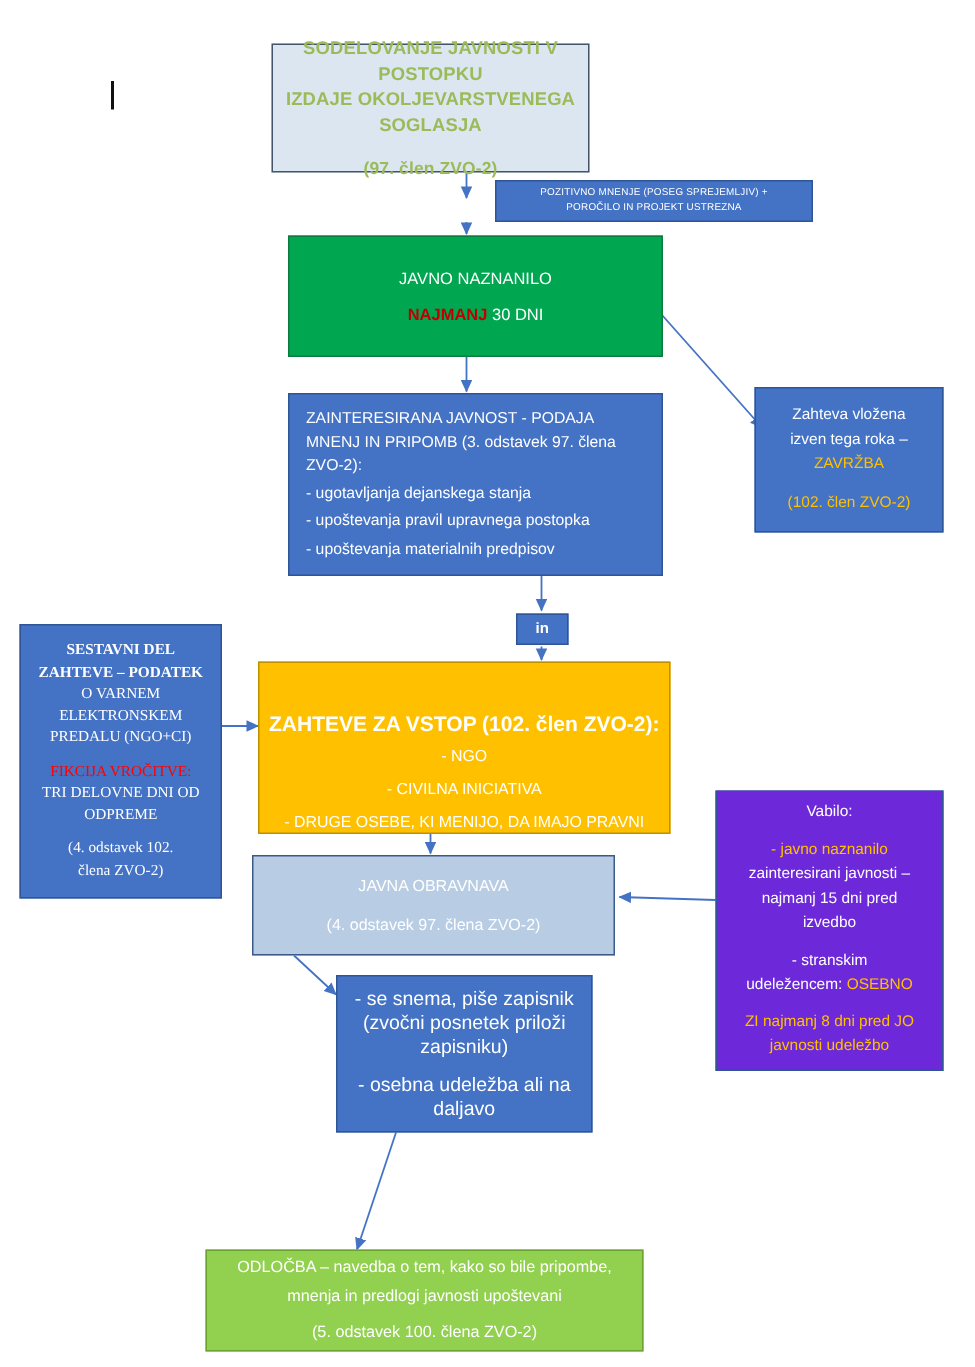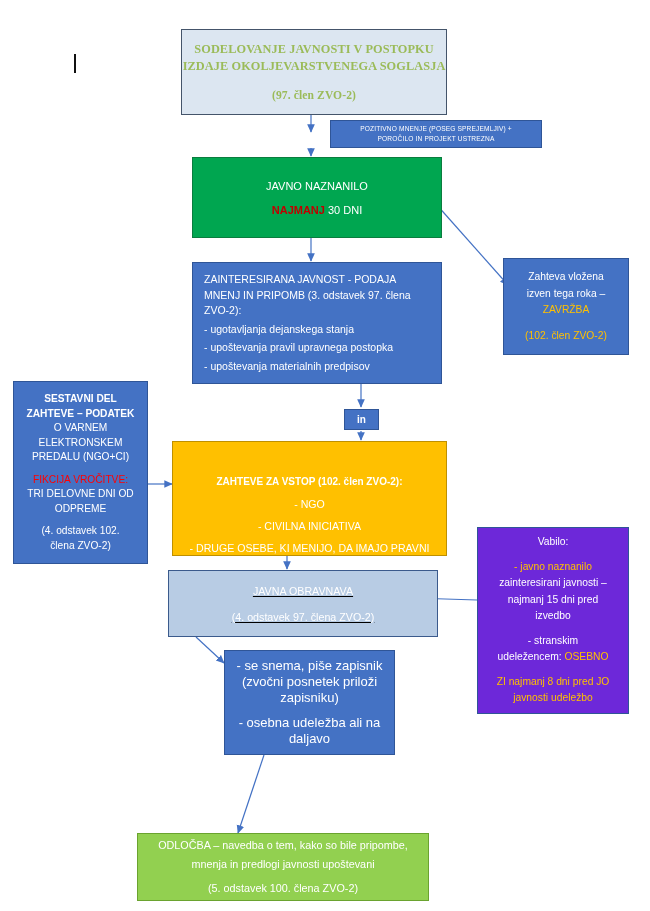--- a/index.html
+++ b/index.html
@@ -36,21 +36,21 @@
   .b-zaint .gap{height:7px;}
 
   .b-zahteva .line{font-size:10.3px;line-height:16.5px;}
   .b-zahteva .warn{color:#ffc000;}
 
   .b-in{background:#4472c4;border:1px solid #2f5597;}
   .b-in .line{color:#ffffff;font-size:10px;font-weight:bold;}
 
   .b-orange{background:#ffc000;border:1px solid #bf9000;}
   .b-orange .line{color:#ffffff;font-size:10.6px;line-height:22px;}
-  .b-orange .hdr{font-weight:bold;font-size:10px;margin-top:32px;}
+  .b-orange .hdr{font-weight:bold;font-size:14px;margin-top:32px;}
 
   .b-sestavni{background:#4472c4;border:1px solid #2f5597;}
   .b-sestavni .line{color:#ffffff;font-size:10.2px;line-height:14.5px;}
   .b-sestavni .hdr{font-weight:bold;}
   .b-sestavni .red{color:#ff0000;}
   .b-sestavni .gap{height:8px;}
 
   .b-obravnava{background:#b8cce4;border:1px solid #3b5a8c;}
   .b-obravnava .line{color:#ffffff;font-size:10.7px;line-height:26px;}
 
@@ -99,21 +99,21 @@
 
     <path d="M287,556 L287,569" stroke="#4472c4" stroke-width="1.2" fill="none" marker-end="url(#ah)"></path>
 
     <path d="M477,600 L413,598" stroke="#4472c4" stroke-width="1.2" fill="none" marker-end="url(#ah)"></path>
 
     <path d="M196,637 L224,663" stroke="#4472c4" stroke-width="1.2" fill="none" marker-end="url(#ah)"></path>
 
     <path d="M264,755 L238,833" stroke="#4472c4" stroke-width="1.2" fill="none" marker-end="url(#ah)"></path>
   </svg>
 
-  <div class="box b-title" style="left:181px;top:29px;width:266px;height:86px;font-family:Liberation Serif, serif;">
+  <div class="box b-title" style="left:181px;top:29px;width:212px;height:86px;">
     <span class="line">SODELOVANJE JAVNOSTI V POSTOPKU</span>
     <span class="line">IZDAJE OKOLJEVARSTVENEGA SOGLASJA</span>
     <span class="line small" style="margin-top:12px;">(97. člen ZVO-2)</span>
   </div>
 
   <div class="box b-pos" style="left:330px;top:120px;width:212px;height:28px;">
     <span class="line">POZITIVNO  MNENJE (POSEG SPREJEMLJIV) +</span>
     <span class="line">POROČILO IN PROJEKT USTREZNA</span>
   </div>
 
@@ -145,36 +145,36 @@
     <span class="line">in</span>
   </div>
 
   <div class="box b-orange" style="left:172px;top:441px;width:275px;height:115px;">
     <span class="line hdr">ZAHTEVE ZA VSTOP (102. člen ZVO-2):</span>
     <span class="line">- NGO</span>
     <span class="line">- CIVILNA INICIATIVA</span>
     <span class="line">- DRUGE OSEBE, KI MENIJO, DA IMAJO PRAVNI</span>
   </div>
 
-  <div class="box b-sestavni" style="left:13px;top:381px;width:135px;height:183px;">
+  <div class="box b-sestavni" style="left:13px;top:416px;width:135px;height:183px;font-family:Liberation Serif, serif;">
     <span class="line hdr">SESTAVNI DEL</span>
     <span class="line"><b>ZAHTEVE – PODATEK</b></span>
     <span class="line">O VARNEM</span>
     <span class="line">ELEKTRONSKEM</span>
     <span class="line">PREDALU (NGO+CI)</span>
     <span class="gap"></span>
     <span class="line red">FIKCIJA VROČITVE:</span>
     <span class="line">TRI DELOVNE DNI OD</span>
     <span class="line">ODPREME</span>
     <span class="gap"></span>
     <span class="line">(4. odstavek 102.</span>
     <span class="line">člena ZVO-2)</span>
   </div>
 
-  <div class="box b-obravnava" style="left:168px;top:570px;width:270px;height:67px;text-decoration:underline;">
+  <div class="box b-obravnava" style="left:168px;top:570px;width:242px;height:67px;">
     <span class="line">JAVNA OBRAVNAVA</span>
     <span class="line">(4. odstavek 97. člena ZVO-2)</span>
   </div>
 
   <div class="box b-snema" style="left:224px;top:650px;width:171px;height:105px;">
     <span class="line">- se snema, piše zapisnik</span>
     <span class="line">(zvočni posnetek priloži</span>
     <span class="line">zapisniku)</span>
     <span class="gap"></span>
     <span class="line">- osebna udeležba ali na</span>

